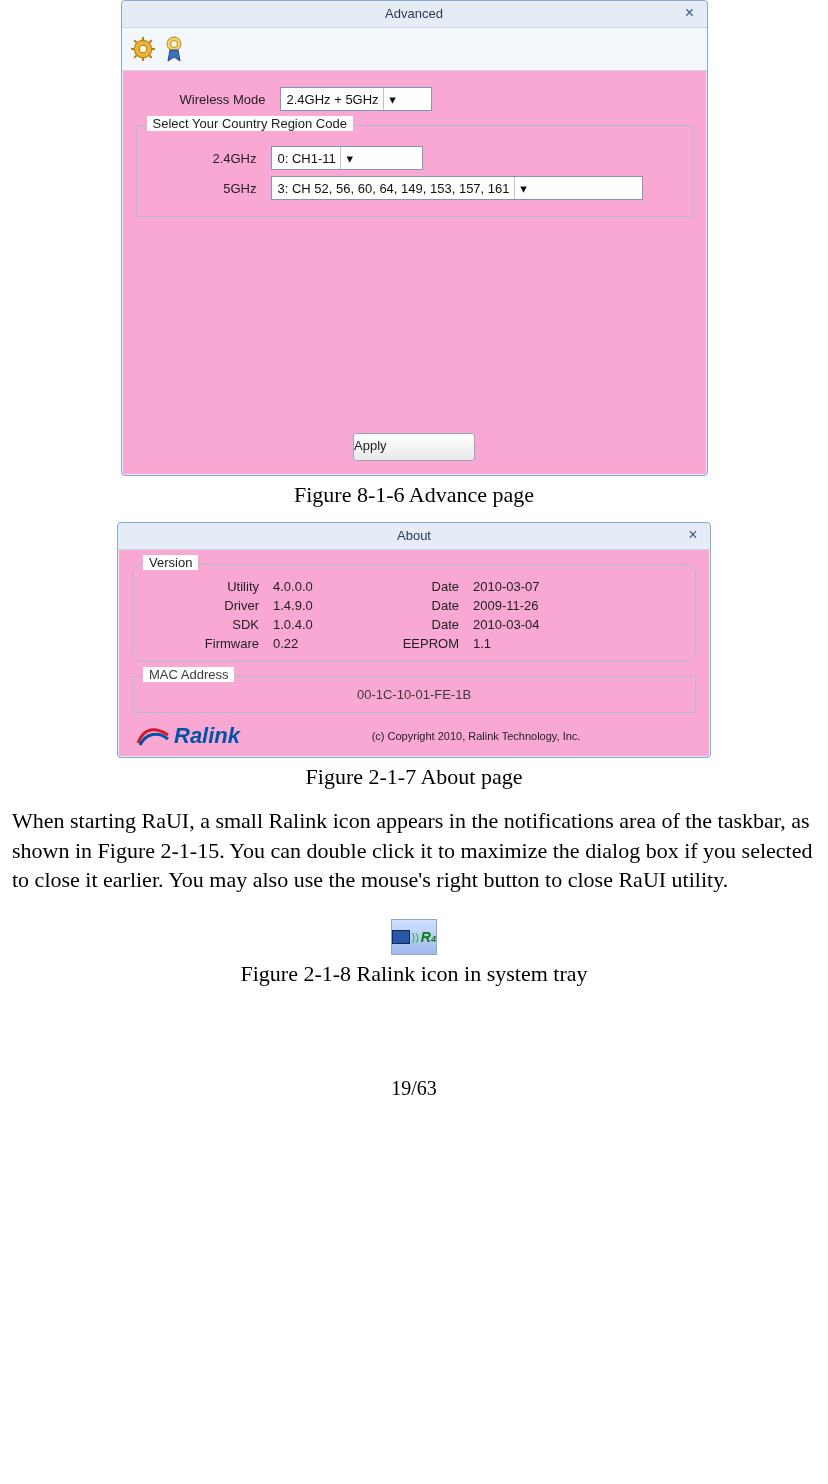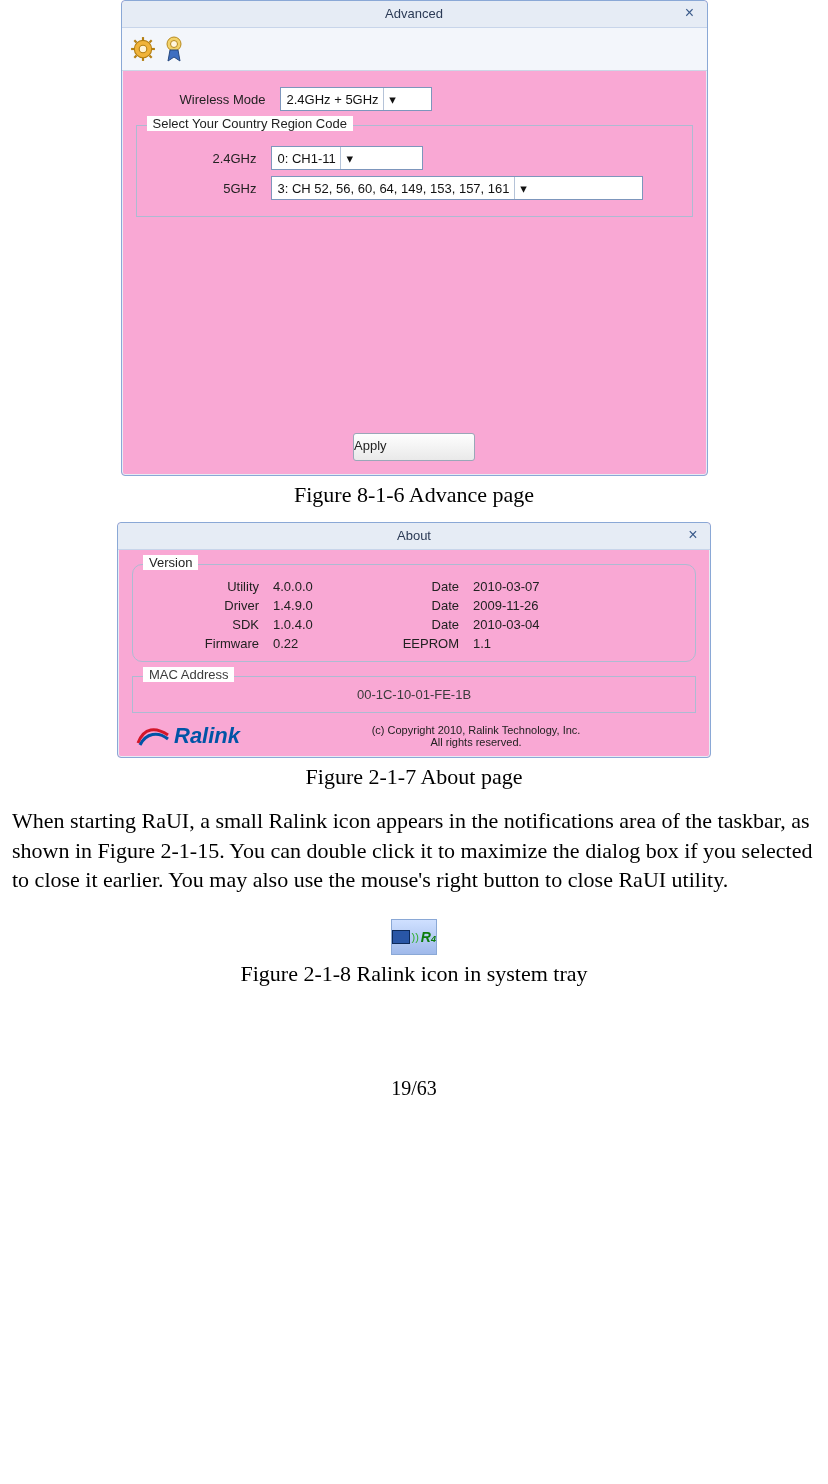--- a/index.html
+++ b/index.html
@@ -354,21 +354,20 @@
           <span class="swoosh">
             <svg width="34" height="22" viewBox="0 0 34 22">
                 <path d="M2 18 C 8 2, 20 2, 32 10" fill="none" stroke="#d3172a" stroke-width="3"></path>
                 <path d="M4 20 C 10 8, 22 6, 32 14" fill="none" stroke="#0054a6" stroke-width="3"></path>
               </svg>
           </span>
           <span>Ralink</span>
         </span>
         <span class="cr">
           <div>(c) Copyright 2010, Ralink Technology, Inc.</div>
-          <div>All rights reserved.</div>
         </span>
       </div>
     </div>
   </div>
 
   <div class="caption">Figure 2-1-7 About page</div>
 
   <div class="doc" style="margin-top:16px;">When starting RaUI, a small Ralink icon appears in the notifications area of the taskbar, as shown in Figure 2-1-15. You can double click it to maximize the dialog box if you selected to close it earlier. You may also use the mouse's right button to close RaUI utility.</div>
 
   <div class="tray-wrap">

